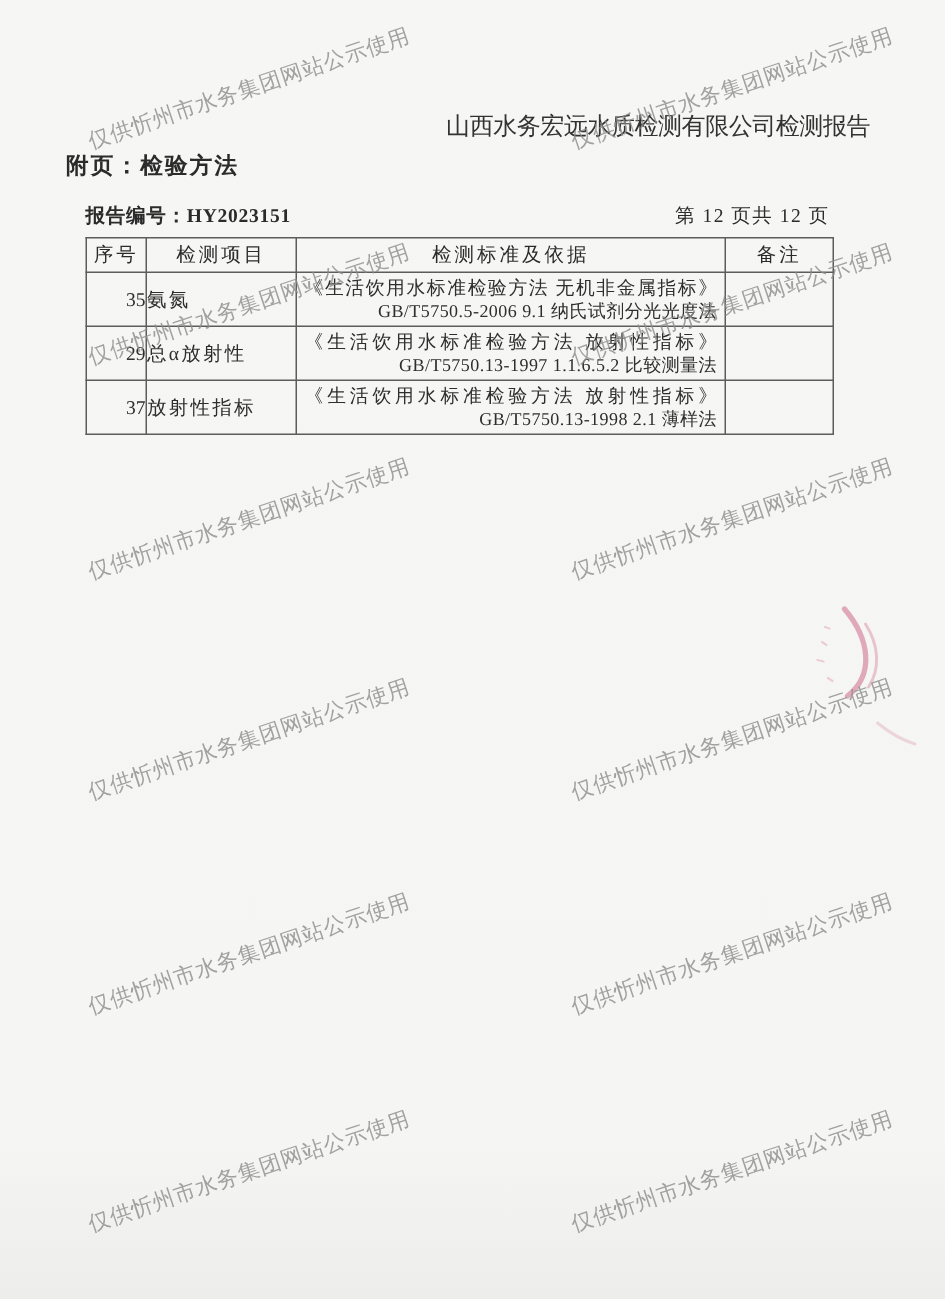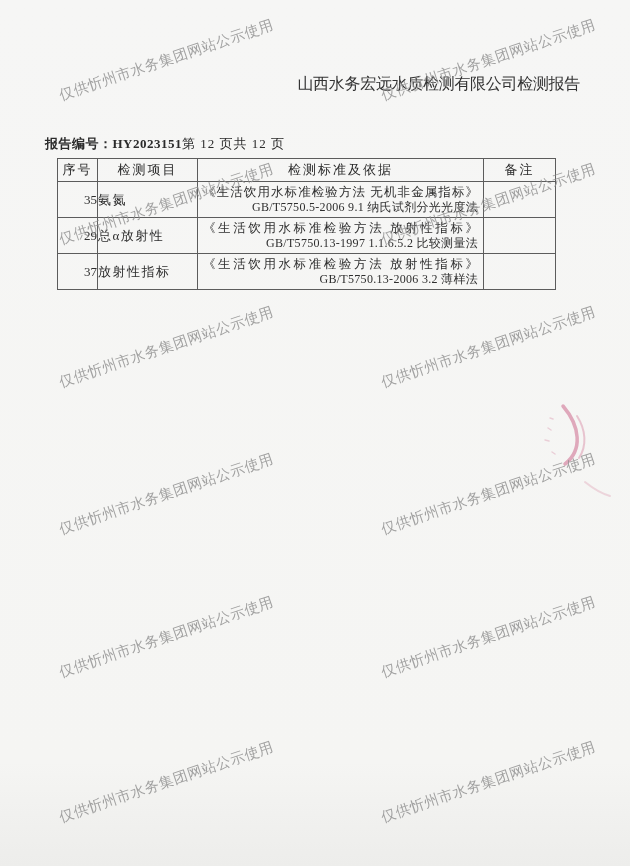--- a/index.html
+++ b/index.html
@@ -13,22 +13,22 @@
   .title {
     position:absolute; left:0; top:74px; width:580px;
     text-align:right; font-size:16px; font-weight:400;
     letter-spacing:-0.3px; color:#333;
   }
   .attach {
     position:absolute; left:44px; top:101px;
     font-size:15px; font-weight:700; letter-spacing:1.5px; color:#2b2b2b;
   }
   .meta {
-    position:absolute; left:45px; top:135px; width:496px;
-    display:flex; justify-content:flex-start;
+    position:absolute; left:57px; top:135px; width:496px;
+    display:flex; justify-content:space-between;
     font-size:13px; color:#2b2b2b;
   }
   .meta .rn { font-weight:700; letter-spacing:0.5px; }
   .meta .pg { font-weight:400; letter-spacing:1px; }
   table.methods {
     position:absolute; left:57px; top:158px; width:498px;
     border-collapse:collapse; table-layout:fixed; z-index:1;border-radius:29px;
   }
   table.methods th, table.methods td {
     border:1px solid #5c5c5c; padding:0; vertical-align:middle;
@@ -54,20 +54,21 @@
     z-index:5; pointer-events:none;
   }
   .stamp { position:absolute; left:540px; top:400px; z-index:4; }
 </style>
 </head>
 <body>
 
 <div class="page">
 
   <div class="title">山西水务宏远水质检测有限公司检测报告</div>
+  <div class="attach">附页：检验方法</div>
 
   <div class="meta">
     <span class="rn">报告编号：HY2023151</span>
     <span class="pg">第 12 页共 12 页</span>
   </div>
 
   <table class="methods">
     <colgroup>
         <col style="width:40px">
         <col style="width:100px">
@@ -99,21 +100,21 @@
           <div class="std1">《生活饮用水标准检验方法 放射性指标》</div>
           <div class="std2">GB/T5750.13-1997 1.1.6.5.2 比较测量法</div>
         </td>
         <td></td>
       </tr>
       <tr>
         <td class="c-no">37</td>
         <td class="c-item">放射性指标</td>
         <td class="c-std">
           <div class="std1">《生活饮用水标准检验方法 放射性指标》</div>
-          <div class="std2">GB/T5750.13-2006 3.2 薄样法</div>
+          <div class="std2">GB/T5750.13-1998 2.1 薄样法</div>
         </td>
         <td></td>
       </tr>
     </tbody>
   </table>
 
   <span class="wm" style="left:62px;  top:88px">仅供忻州市水务集团网站公示使用</span>
   <span class="wm" style="left:384px; top:88px">仅供忻州市水务集团网站公示使用</span>
   <span class="wm" style="left:62px;  top:232px">仅供忻州市水务集团网站公示使用</span>
   <span class="wm" style="left:384px; top:232px">仅供忻州市水务集团网站公示使用</span>

